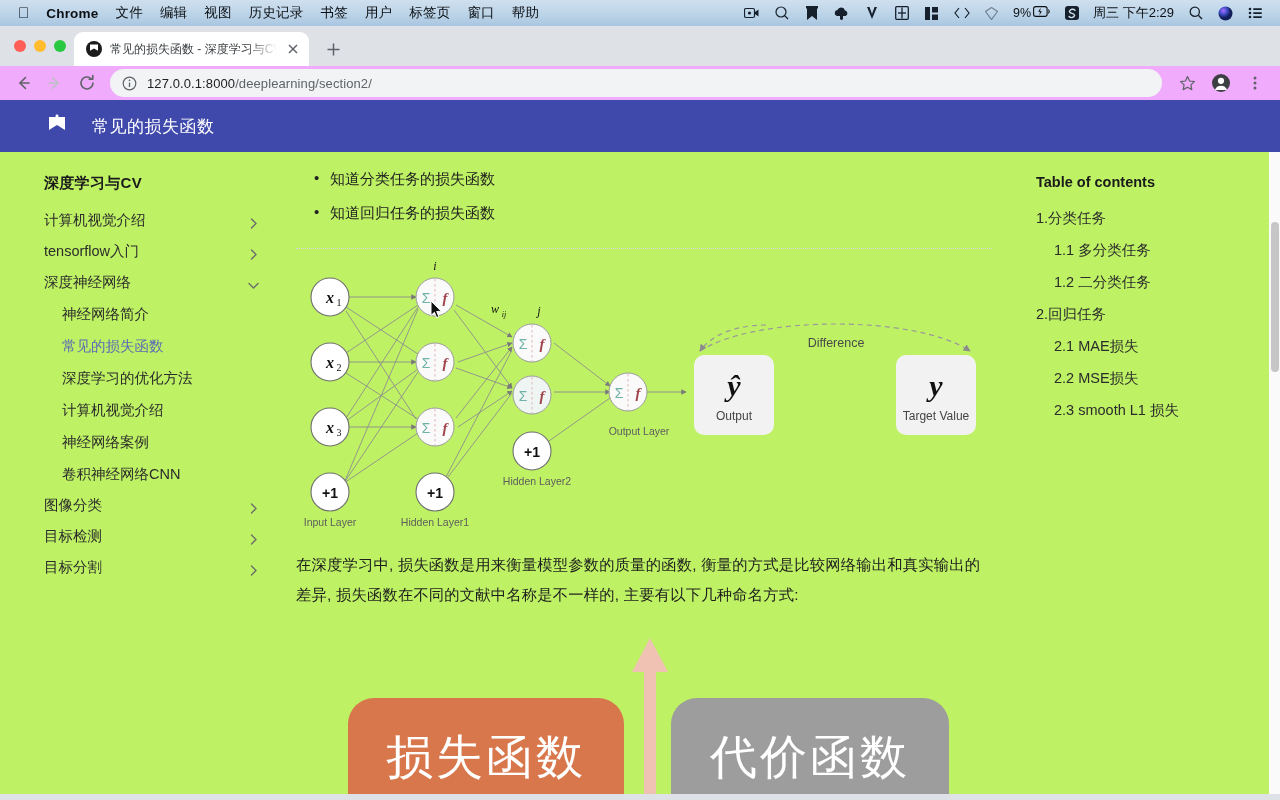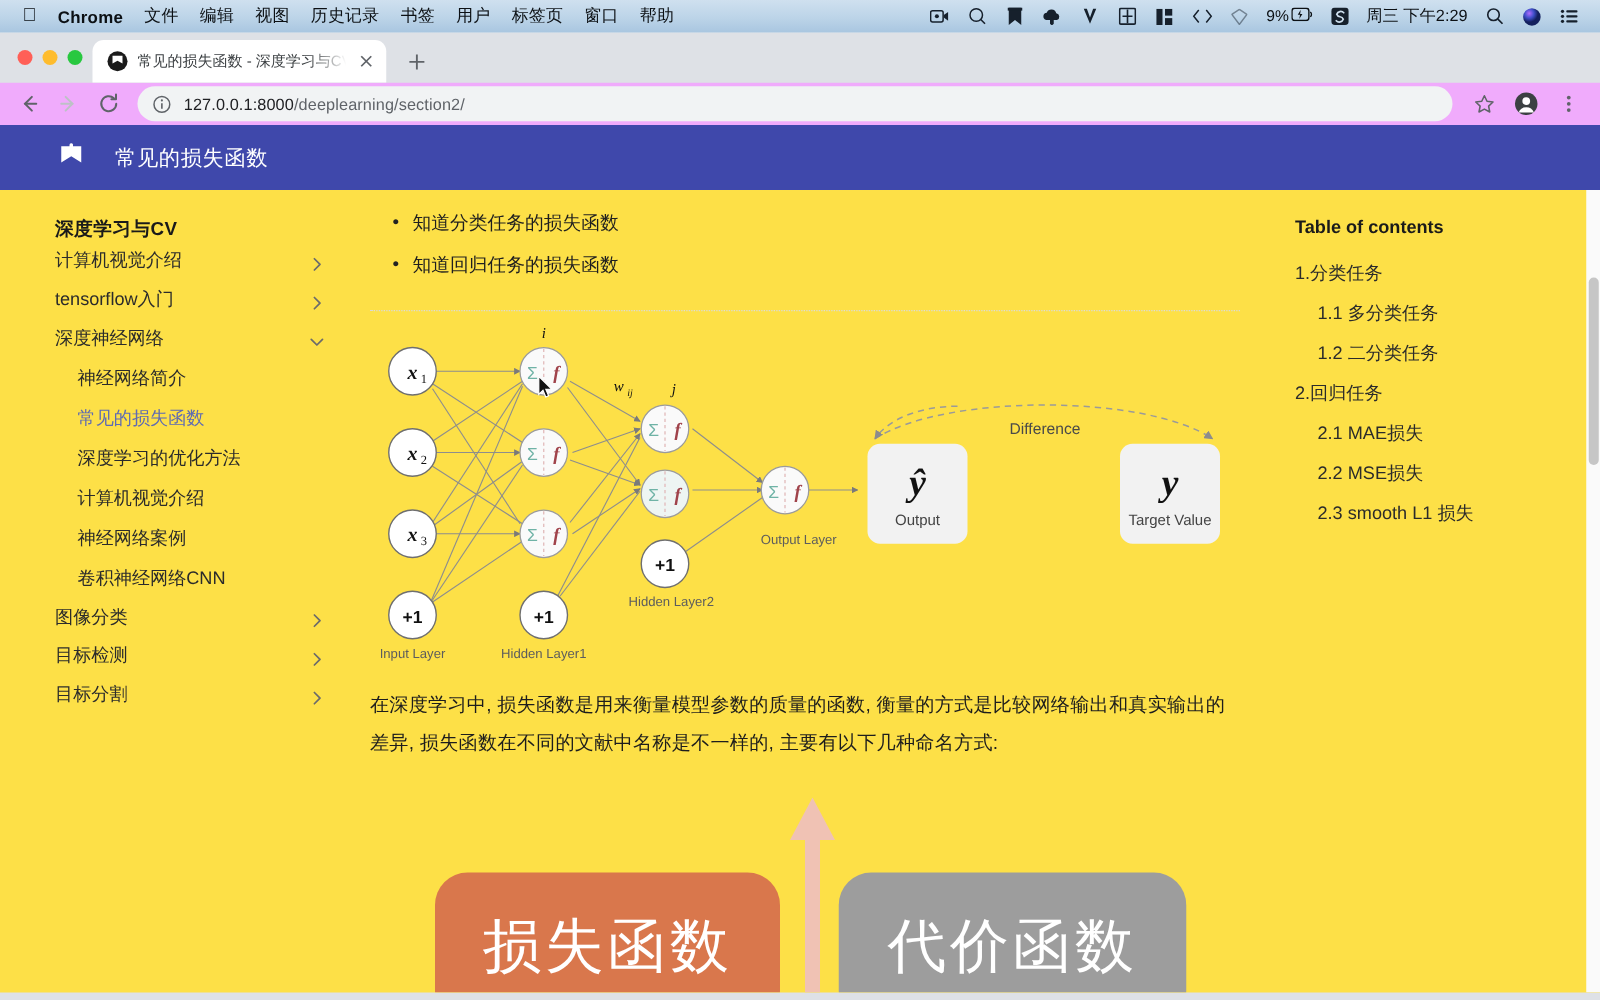--- a/index.html
+++ b/index.html
@@ -94,21 +94,21 @@
     flex: 1 1 auto; height: 28px; margin: 0 8px 0 6px;
     background: #f1f3f4; border-radius: 14px;
     display: flex; align-items: center; padding: 0 12px; gap: 10px;
   }
   .omni-url { font-size: 13px; color: #202124; letter-spacing: .1px; }
   .omni-url .host { color: #202124; }
   .omni-url .path { color: #5f6368; }
   .tb-right { display: flex; align-items: center; gap: 4px; }
 
   
-  .viewport { width: 1280px; height: 694px; background: #fde047; position: relative; overflow: hidden; }
+  .viewport { width: 1280px; height: 694px; background: #bef264; position: relative; overflow: hidden; }
 
   .site-header {
     height: 52px; background: #3f48ab;
     display: flex; align-items: center; padding: 0 16px 0 44px;
     position: relative;
   }
   .site-logo { width: 26px; height: 26px; color: #fff; display: flex; align-items: center; justify-content: center; }
   .site-title { color: #fff; font-size: 17px; margin-left: 22px; letter-spacing: .5px; }
   .searchbox {
     position: absolute; right: 34px; top: 10px;
@@ -126,21 +126,21 @@
   .search-input::placeholder { color: #b9bee0; }
 
   .page-body { display: flex; height: 642px; }
 
   
   .leftnav {
     width: 278px; flex: 0 0 278px;
     padding: 22px 18px 0 44px;
     font-size: 14.5px;
   }
-  .nav-root { font-weight: bold; color: #1a1a1a; font-size: 15px; margin-bottom: 0; letter-spacing: .3px; }
+  .nav-root { font-weight: bold; color: #1a1a1a; font-size: 15px; margin-bottom: 12px; letter-spacing: .3px; }
   .nav-item {
     display: flex; align-items: flex-end; justify-content: space-between;
     padding: 6px 0; color: #2b2b2b; font-size: 14.5px;
   }
   .nav-item .chev { color: #6b6b6b; display: flex; }
   .nav-sub { padding-left: 18px; }
   .nav-sub .nav-item { padding: 6.5px 0; }
   .nav-item.active { color: #5d6ab4; }
 
   

